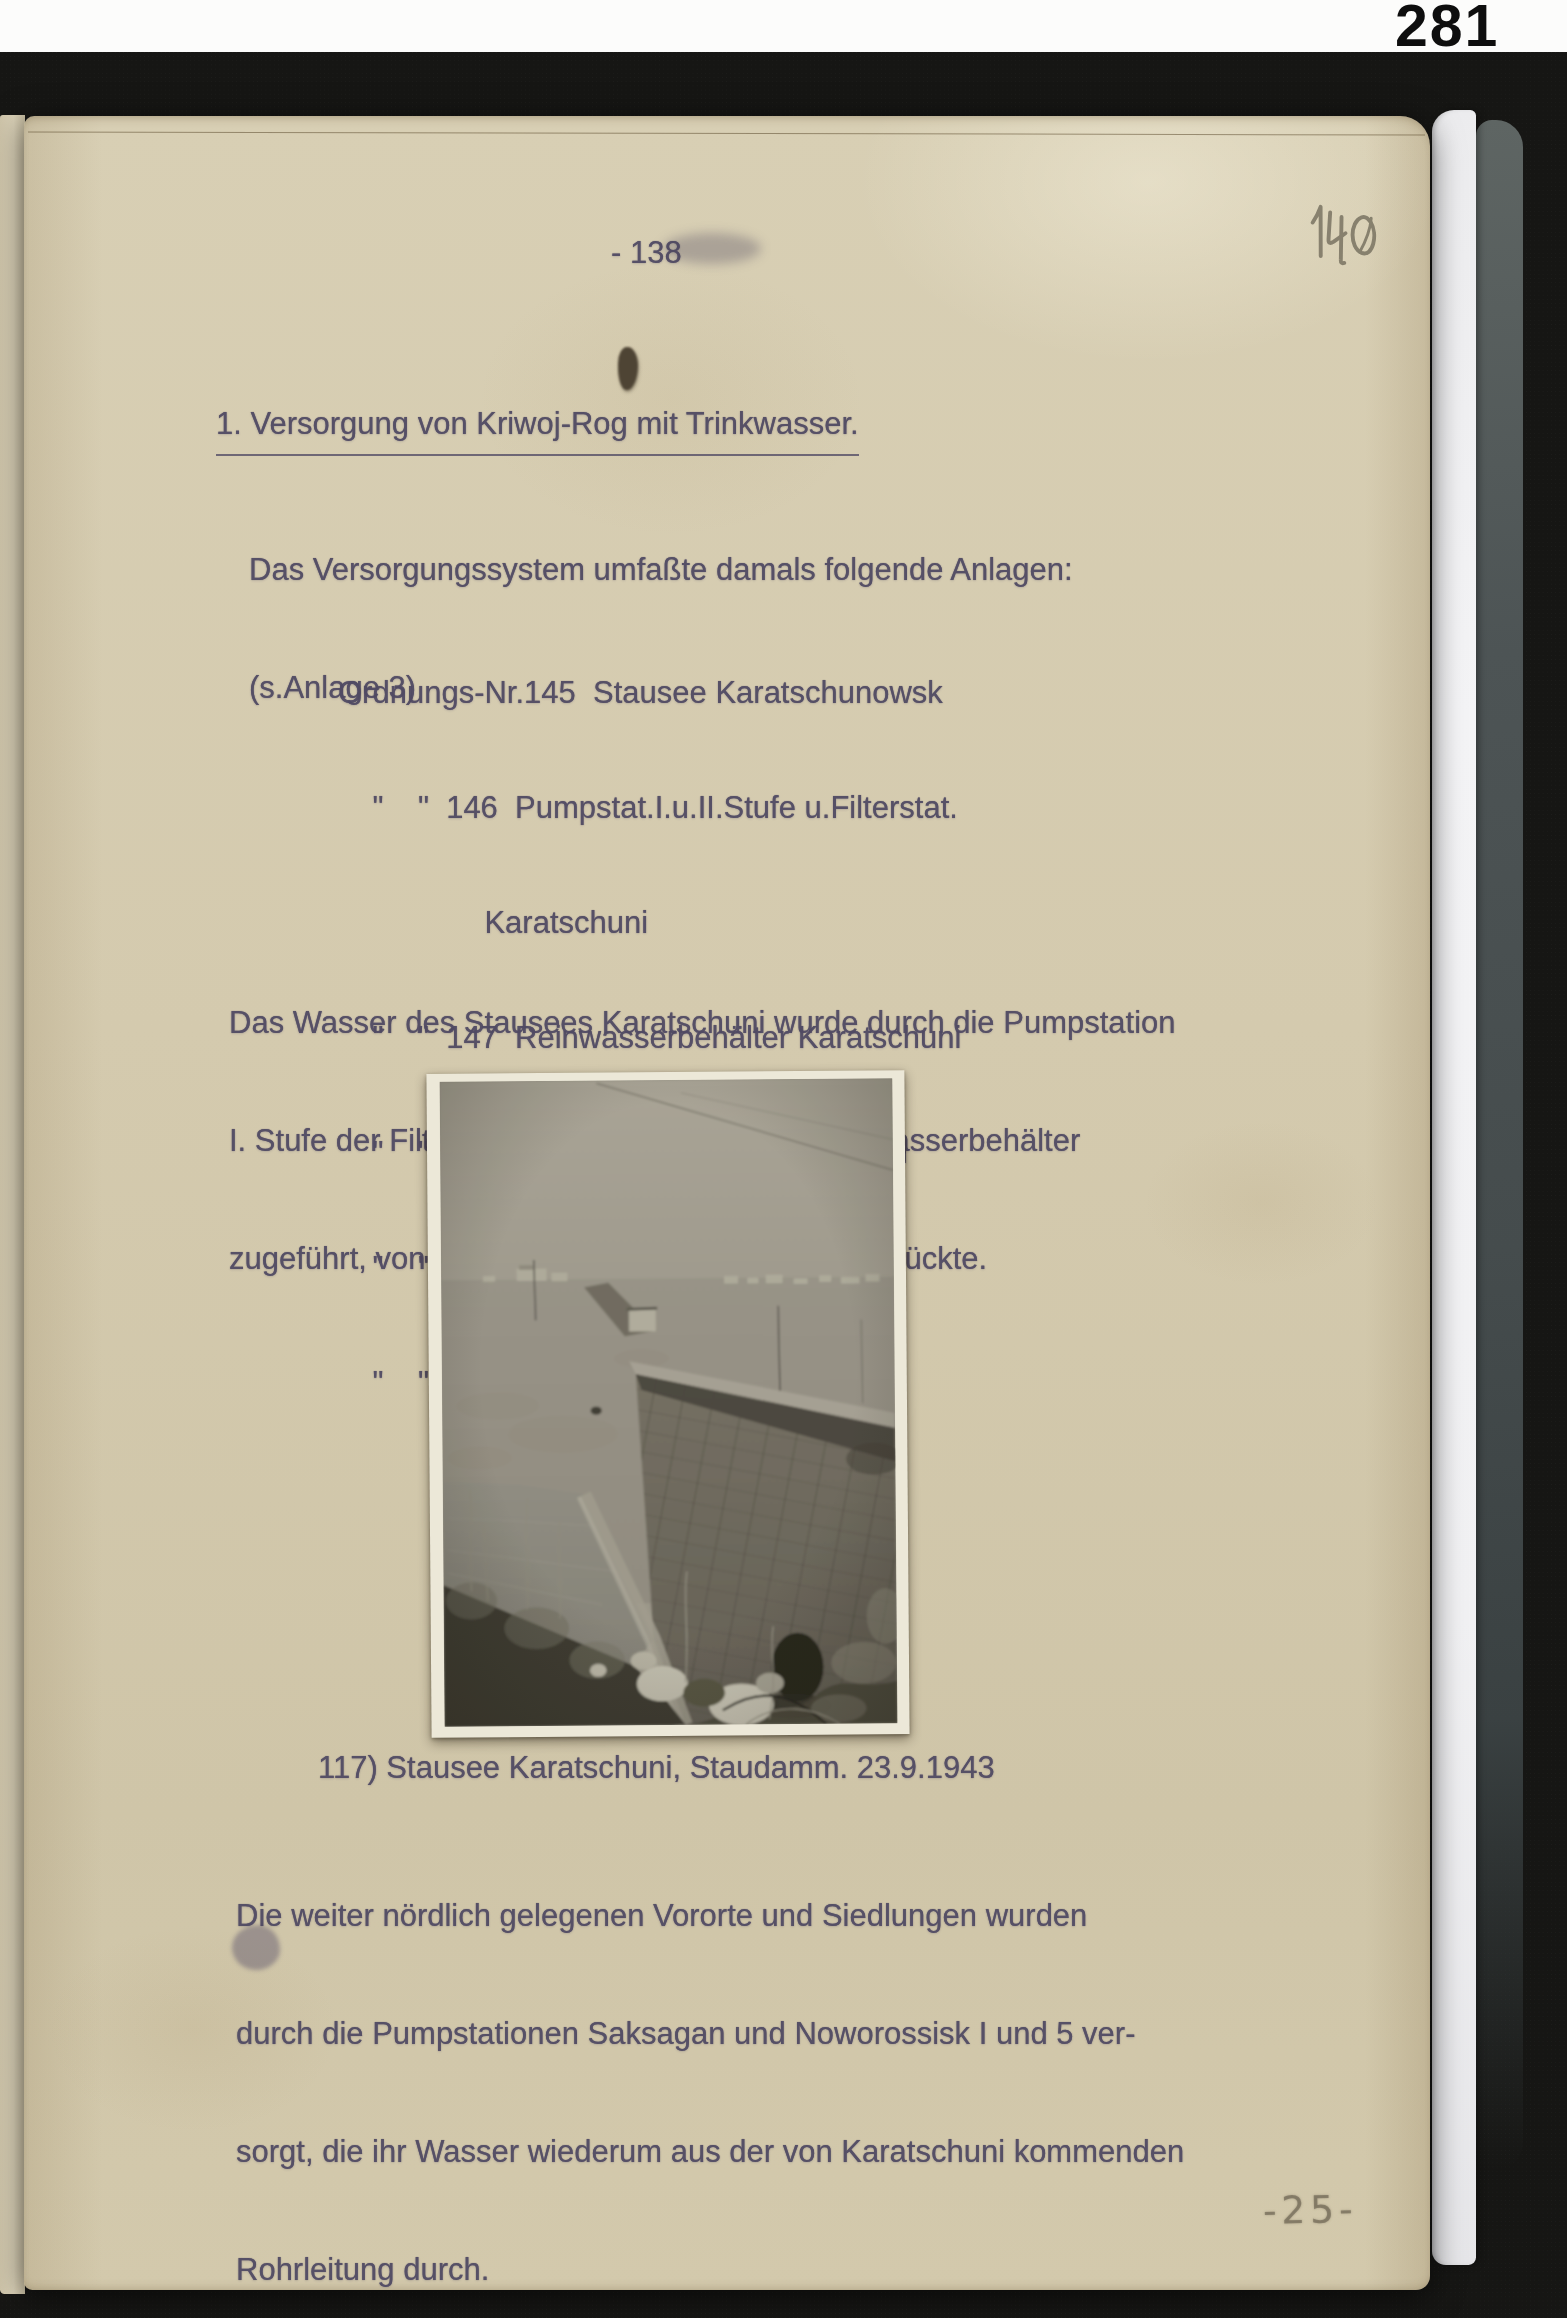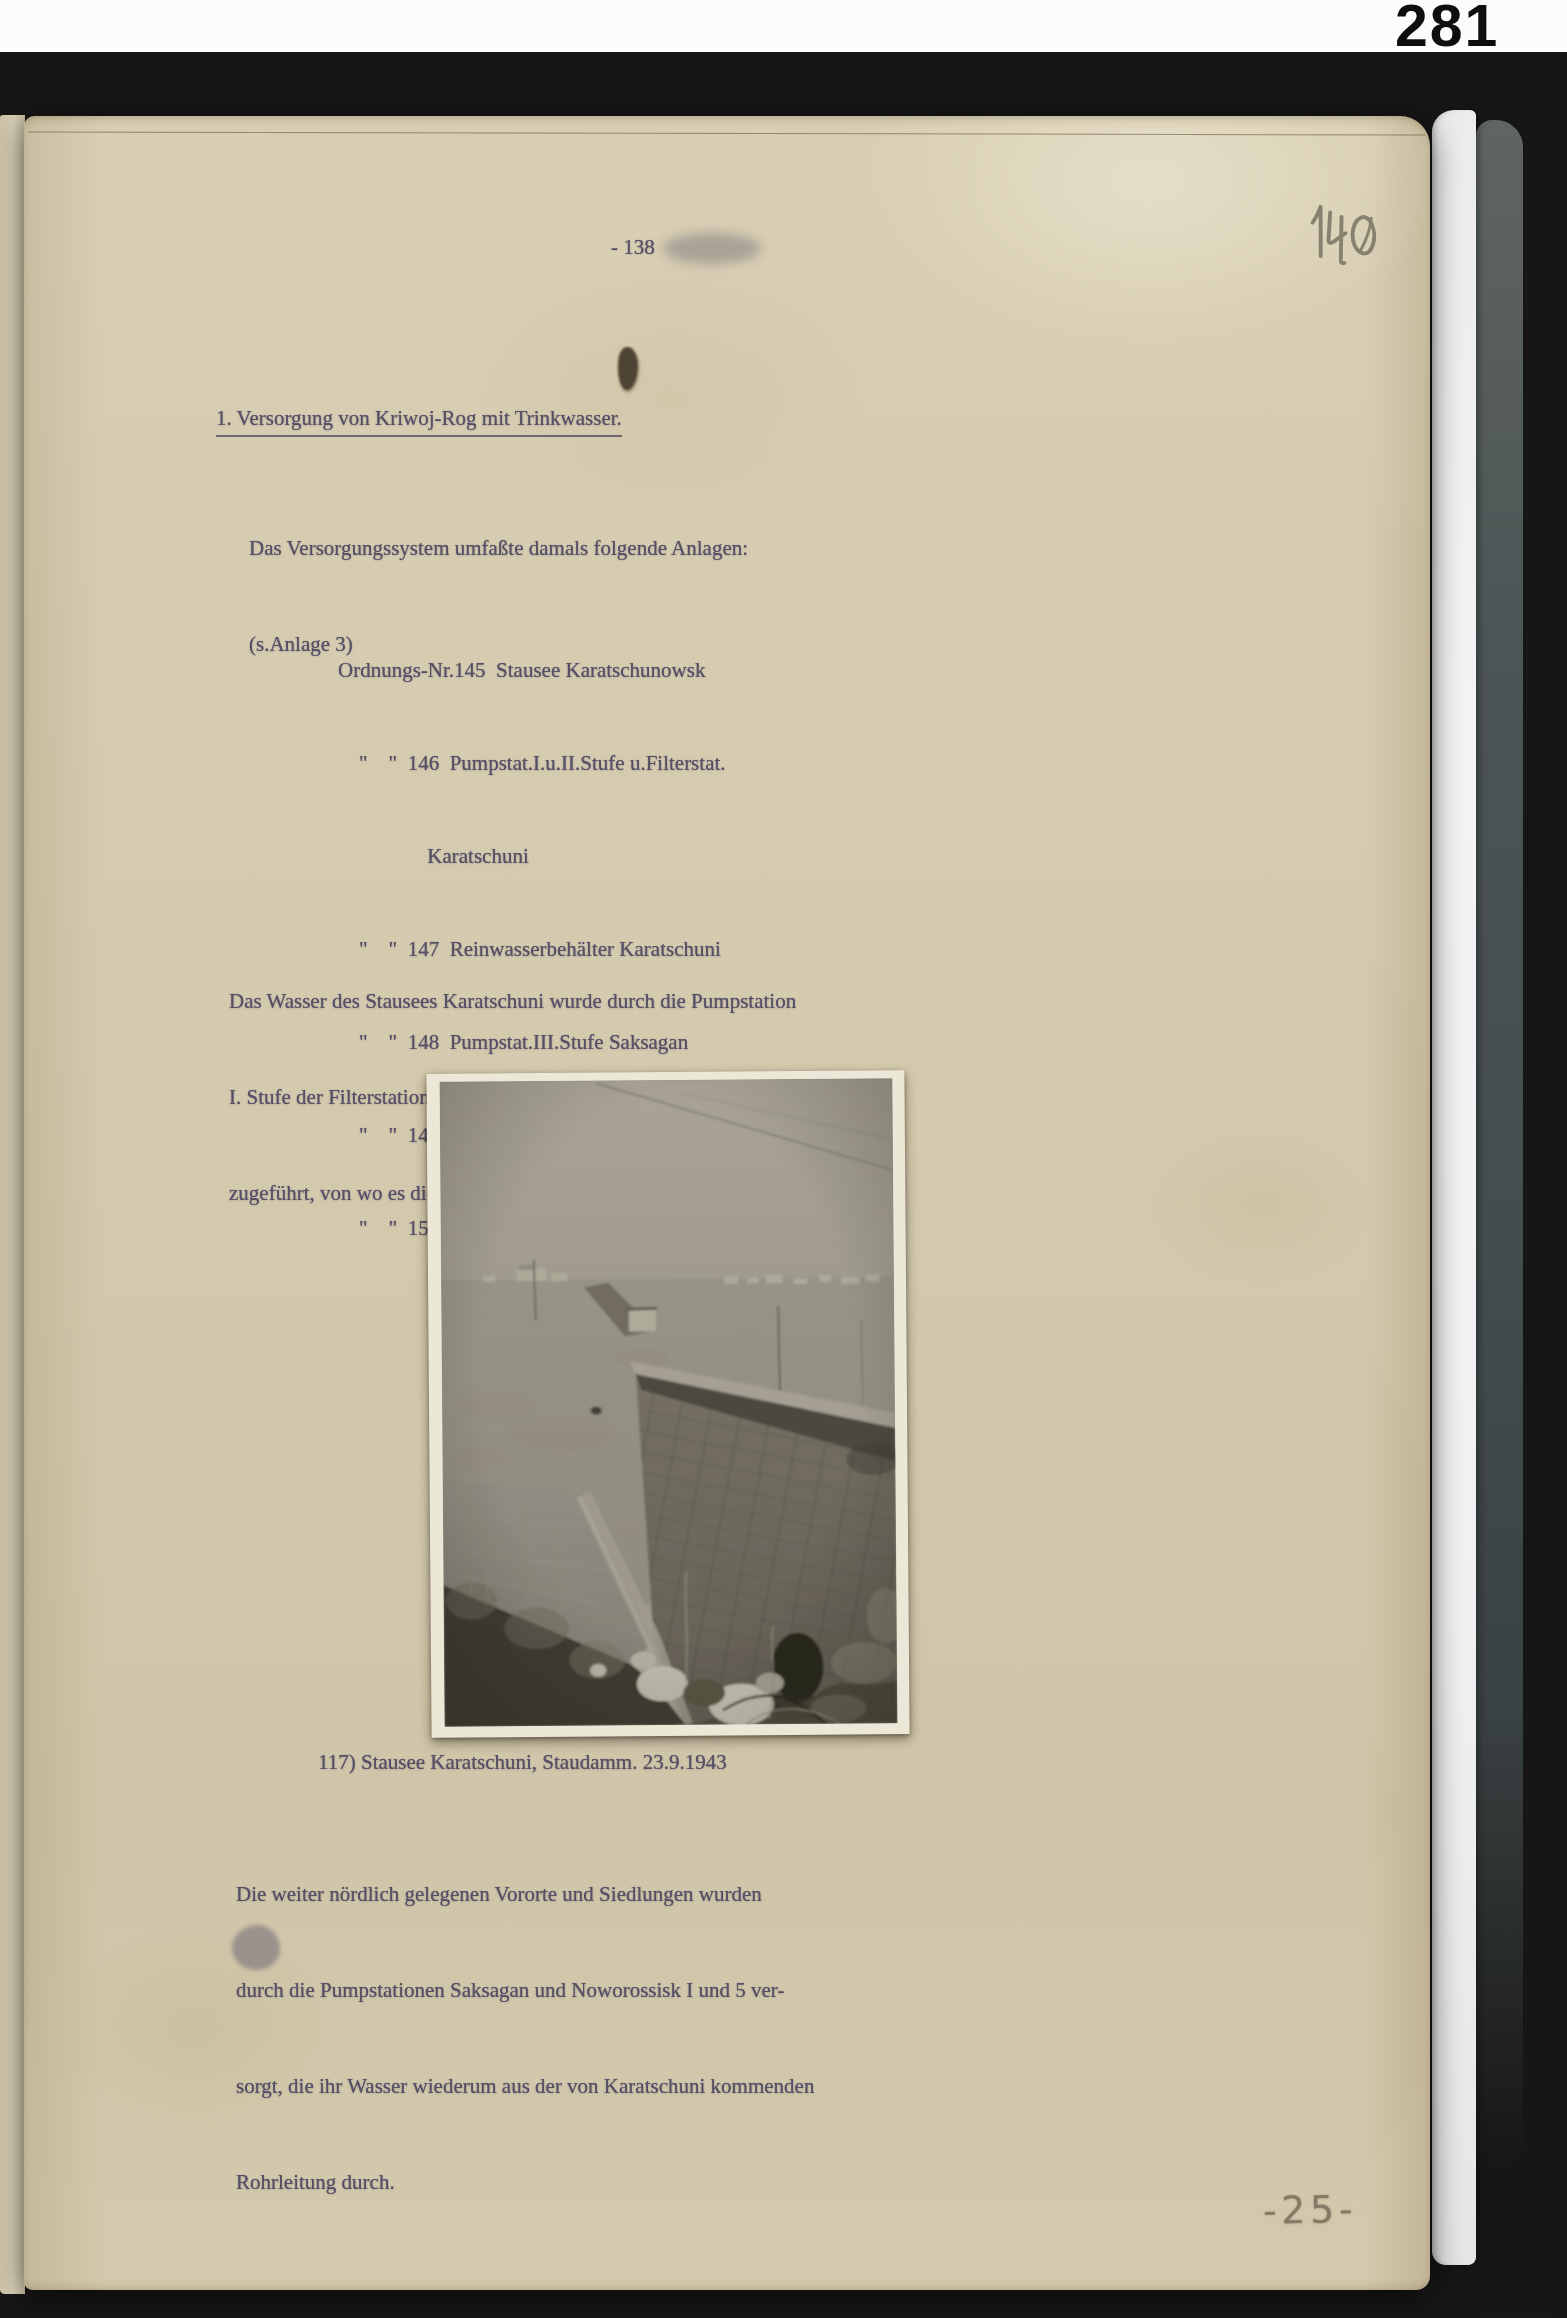--- a/index.html
+++ b/index.html
@@ -32,27 +32,27 @@
       linear-gradient(90deg, rgba(115,90,50,.14), transparent 79px),
       linear-gradient(270deg, rgba(115,90,50,.17), transparent 65px),
       linear-gradient(180deg,#d8cfb4 0%,#d4caae 42%,#cfc5a8 78%,#d3c9ac 100%);
     border-radius:10.2px 30px 14px 8.3px;
     box-shadow:0 5.6px 32px rgba(0,0,0,.6),
       inset 0 7.4px 12px -8.3px rgba(70,48,15,.45),
       inset 0 -6.5px 10.2px -7.4px rgba(70,48,15,.35);}
   .rule{position:absolute;left:3.7px;top:16.7px;width:1397px;height:1.4px;background:rgba(92,76,48,.55);
     transform:rotate(0.12deg);}
   
-  .typed{position:absolute;font-family:Liberation Serif, serif;
-    font-size:21px;color:#504a63;white-space:pre;opacity:.95;
+  .typed{position:absolute;font-family:Liberation Sans, sans-serif;
+    font-size:31px;color:#504a63;white-space:pre;opacity:.95;
     text-shadow:0 0 0.9px rgba(80,74,99,.85),0 0.5px 2.8px rgba(80,74,99,.2);}
   .block .line{height:46px;line-height:46px;}
   .list .line{height:43px;line-height:43px;}
   .one{line-height:1;}
-  .heading-ul{display:inline-block;border-bottom:2.8px solid rgba(73,66,96,.78);padding-bottom:6px;}
+  .heading-ul{display:inline-block;border-bottom:2.8px solid rgba(73,66,96,.78);padding-bottom:15px;}
   
   .pencil-footer{position:absolute;left:1239px;top:2075px;font-family:"DejaVu Sans",sans-serif;
     font-size:38px;line-height:1;color:rgba(104,95,77,.58);letter-spacing:4.6px;
     text-shadow:0 0 2.3px rgba(104,95,77,.45);transform:rotate(-1.2deg);}
   .pencil140{position:absolute;left:1274px;top:75px;opacity:.82;transform:rotate(-7deg);}
   .visually-hidden{position:absolute;width:0.5px;height:0.5px;overflow:hidden;opacity:0;pointer-events:none;}
   
   .smudge138{position:absolute;left:639px;top:117px;width:98px;height:31px;
     background:rgba(66,59,86,.30);border-radius:50%;filter:blur(5.1px);}
   .ink-blot{position:absolute;left:594px;top:231px;width:20.4px;height:43px;background:#4e4434;

